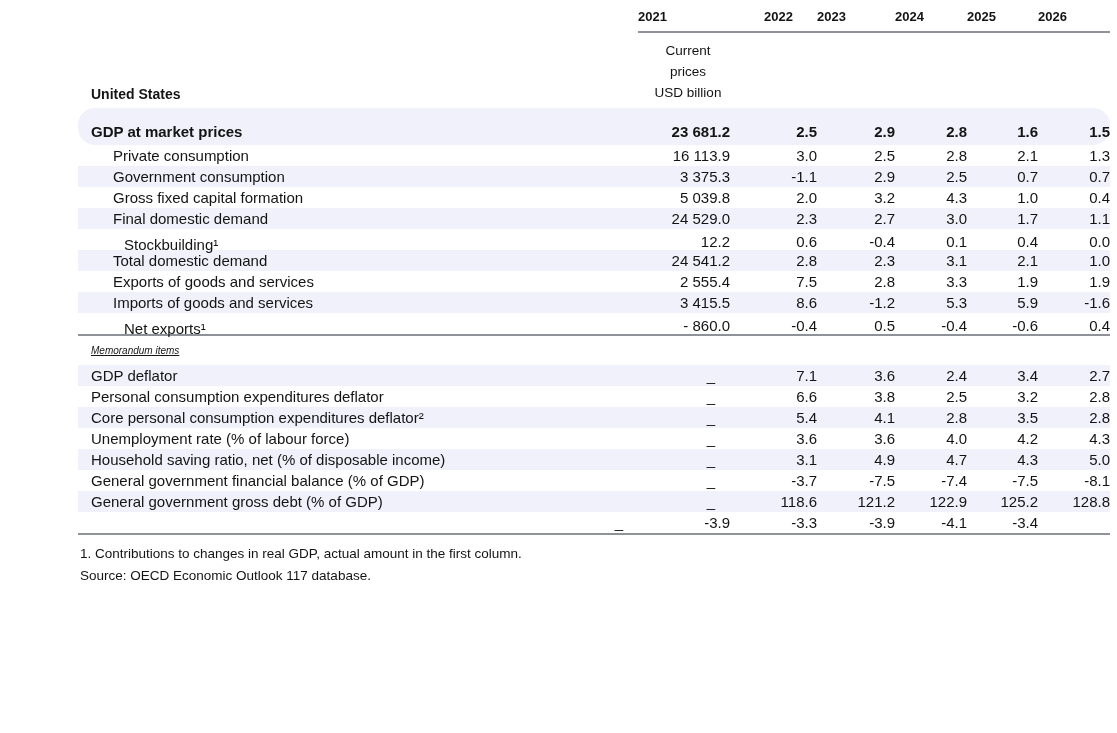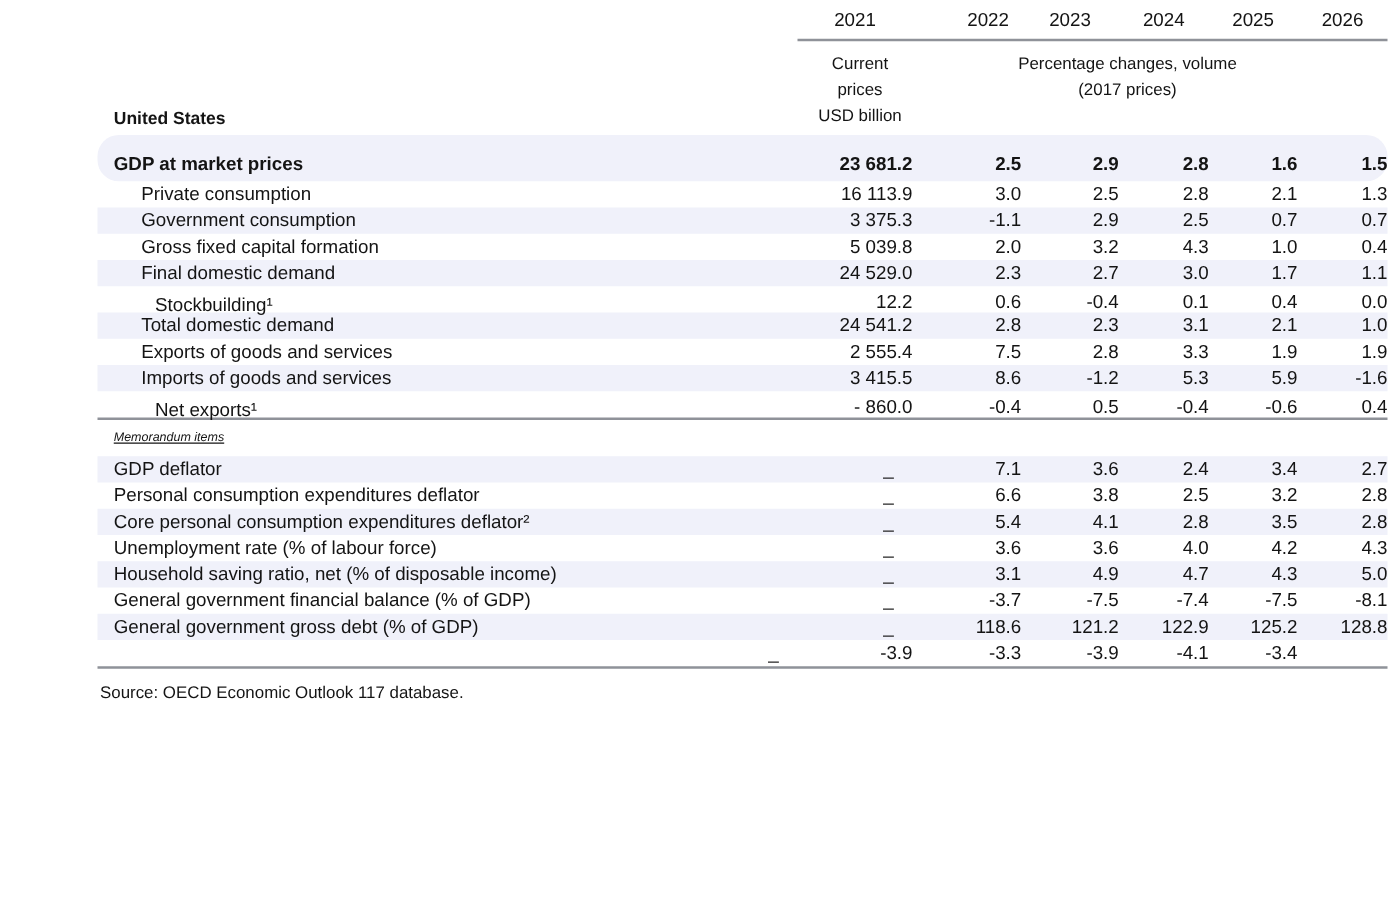--- a/index.html
+++ b/index.html
@@ -18,23 +18,23 @@
     top: 0;
     width: 1032px;
   }
   .grid {
     display: grid;
     grid-template-columns: 560px 92px 87px 78px 72px 71px 72px;
   }
   
   .years-row { height: 31px; align-items: center; }
   .yr {
-    font-weight: normal;
-    font-size: 15px;
-    text-align: center;
+    font-weight: bold;
+    font-size: 13px;
+    text-align: left;
     padding-top: 2px;
   }
   .years-row .yr:nth-child(3) { padding-left: 34px; }
   .years-line {
     margin-left: 560px;
     height: 2px;
     background: #8f9299;
   }
   .subheader-row { height: 52px; position: relative; }
   .country {
@@ -100,24 +100,20 @@
   </div>
 
   <div class="years-line"></div>
 
   <div class="subheader-row grid">
     <div class="country">United States</div>
     <div class="colhead cp">
       <div>Current prices</div>
       <div>USD billion</div>
     </div>
-    <div class="colhead pct">
-      <div>Percentage changes, volume</div>
-      <div>(2017 prices)</div>
-    </div>
   </div>
 
   <div class="spacer"></div>
 
   <div id="rows-main">
       <div class="row grid stripe bold tall">
         <div class="cell lbl ind0">GDP at market prices</div>
         <div class="cell num">23 681.2</div>
         <div class="cell num">2.5</div>
         <div class="cell num">2.9</div>
@@ -282,16 +278,17 @@
         <div class="cell num">-3.3</div>
         <div class="cell num">-3.9</div>
         <div class="cell num">-4.1</div>
         <div class="cell num">-3.4</div>
       </div>
     </div>
 
   <div class="hr"></div>
 
   <div class="footnotes">
+    <div>1. Contributions to changes in real GDP, actual amount in the first column.</div>
     <div>Source: OECD Economic Outlook 117 database.</div>
   </div>
 
 </div>
 
 </body></html>

